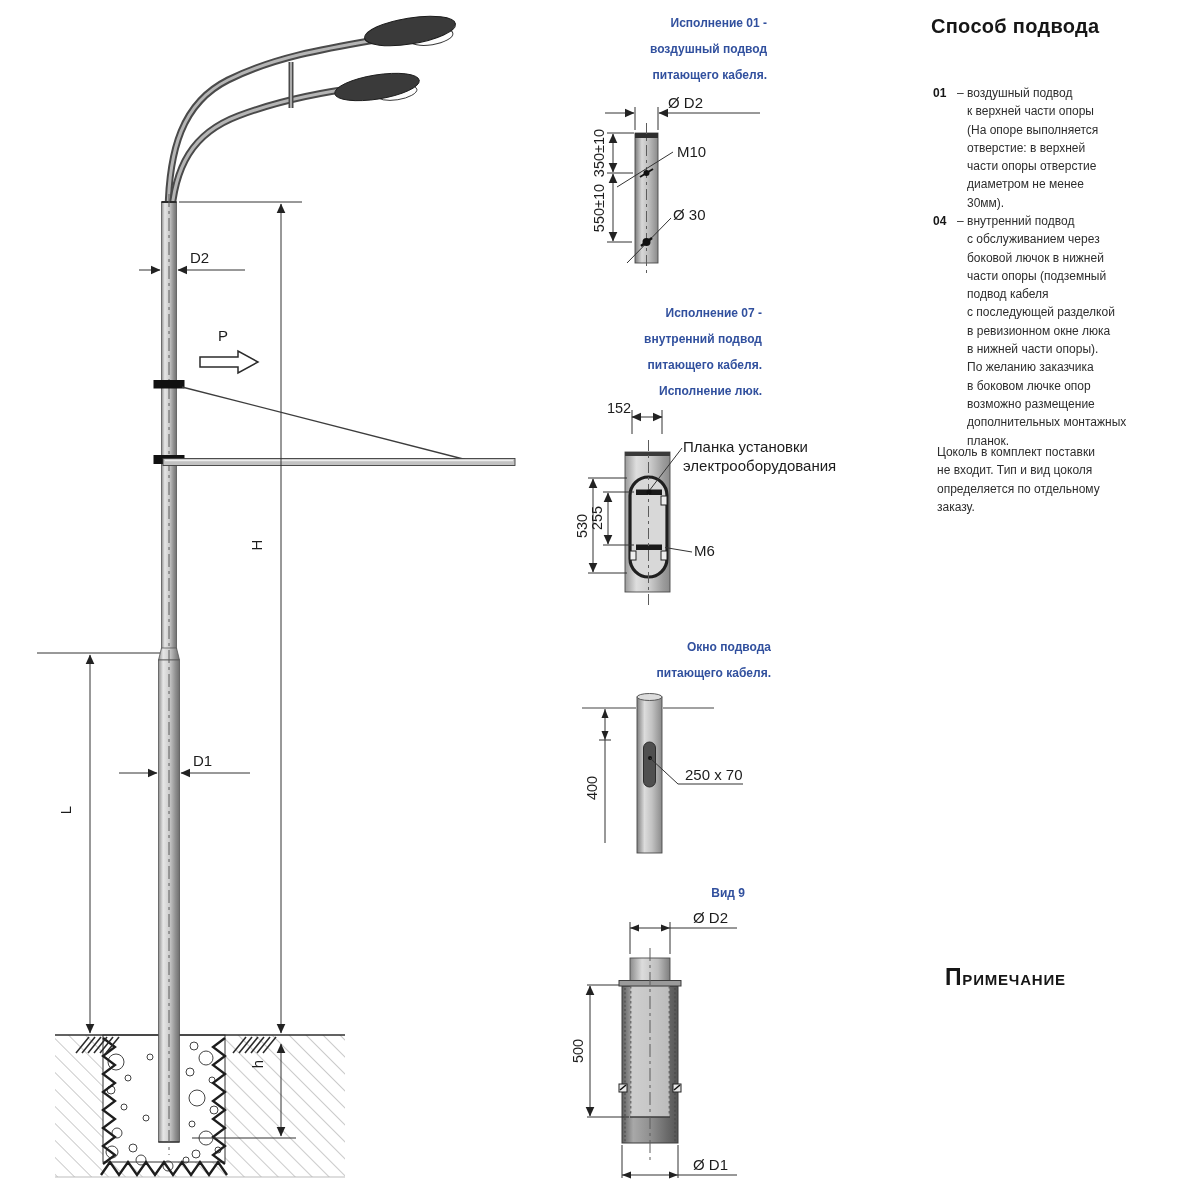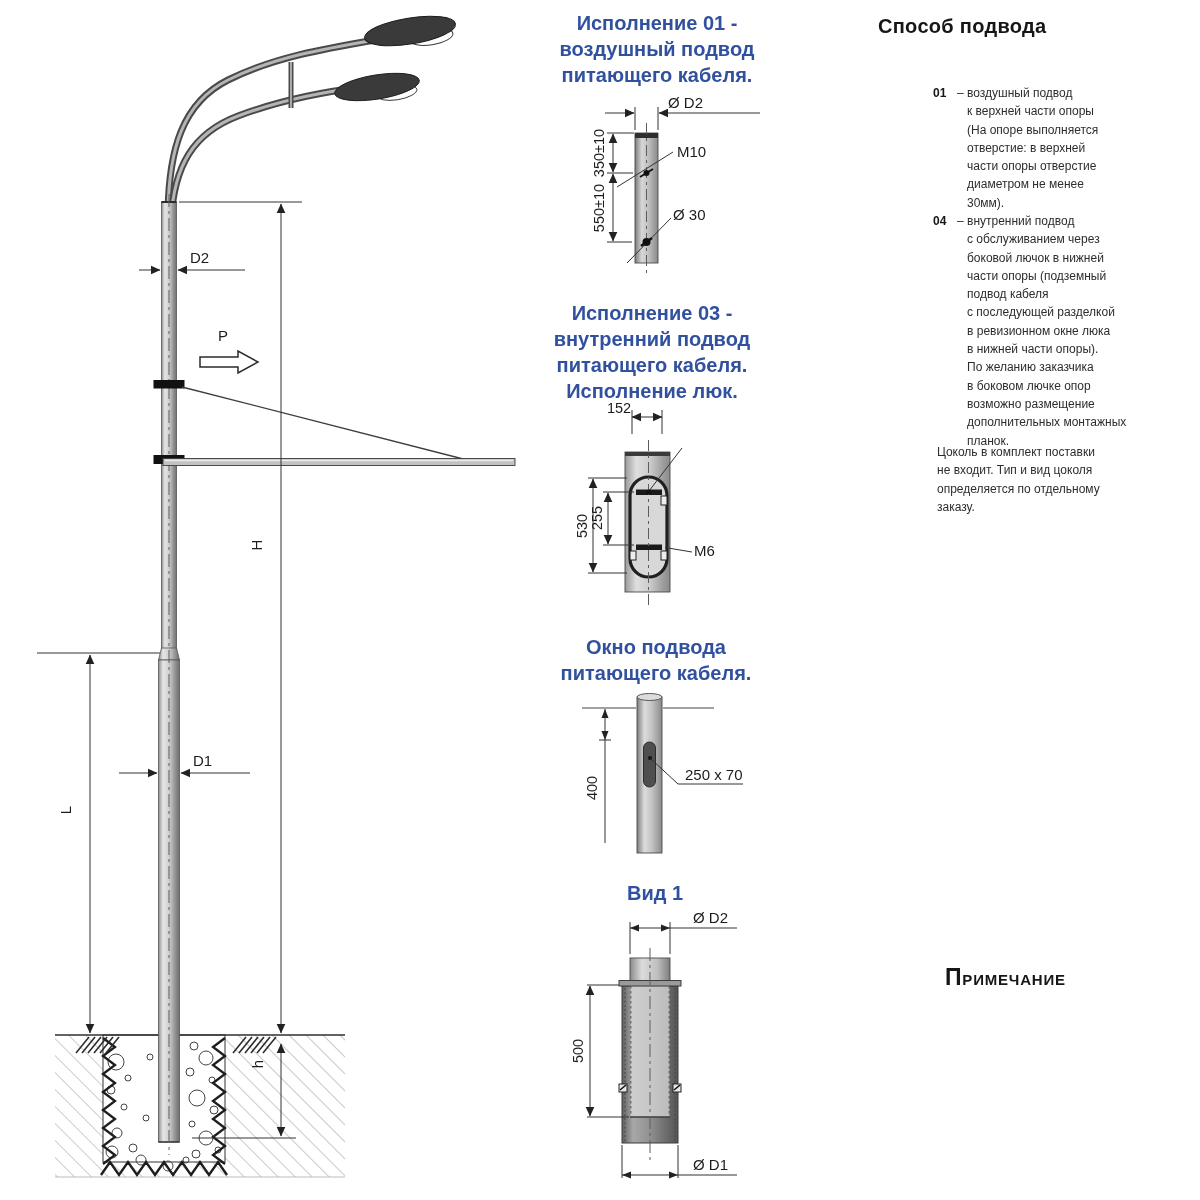--- a/index.html
+++ b/index.html
@@ -3,25 +3,25 @@
 <meta charset="utf-8">
 <style>
   :root{ --blue:#31509E; --ink:#1f1f1f; --body:#2d2d2d; --line:#333; }
   html,body{margin:0;padding:0;background:#fff;}
   .page{position:relative;width:1200px;height:1200px;background:#fff;overflow:hidden;
         font-family:"Liberation Sans",sans-serif;color:var(--body);}
   svg{position:absolute;overflow:visible;}
   svg text{font-family:"Liberation Sans",sans-serif;}
   .dim{font-size:14.5px;fill:#1c1c1c;}
   .lbl{font-size:15px;fill:#1c1c1c;}
-  .fig-title{position:absolute;text-align:center;color:var(--blue);
-             font-weight:700;font-size:20px;line-height:26px;}
+  .fig-title{position:absolute;text-align:right;color:var(--blue);
+             font-weight:700;font-size:12px;line-height:26px;}
   .plate-label{position:absolute;left:683px;top:437px;font-size:15px;line-height:19px;color:#1c1c1c;}
   .rc{position:absolute;font-size:12px;line-height:18.3px;color:var(--body);}
-  .rc-header{left:878px;top:12px;width:250px;font-size:20px;line-height:28px;
+  .rc-header{left:931px;top:12px;width:250px;font-size:20px;line-height:28px;
              font-weight:700;color:#161616;letter-spacing:.3px;}
   .rc-item{left:933px;width:240px;}
   .rc-item .num{position:absolute;left:0;top:0;font-weight:700;color:#161616;}
   .rc-item .dash{position:absolute;left:24px;top:0;}
   .rc-item .itm-text{margin-left:34px;white-space:pre-line;}
   .pre{white-space:pre-line;}
   .rc-plinth{left:937px;top:443px;width:230px;}
   .note-header{left:945px;top:968px;width:230px;font-size:15px;font-weight:700;
                letter-spacing:.8px;color:#161616;text-transform:uppercase;}
   .note-header::first-letter{font-size:23px;}
@@ -197,21 +197,21 @@
     <circle cx="86.5" cy="150" r="4" fill="#111"></circle>
     <line x1="81" y1="154" x2="92" y2="146" stroke="#111" stroke-width="2.5"></line>
     <text class="lbl" x="108" y="16">Ø D2</text>
     <text class="dim" text-anchor="middle" transform="rotate(-90 44 61)" x="44" y="61">350±10</text>
     <text class="dim" text-anchor="middle" transform="rotate(-90 44 116)" x="44" y="116">550±10</text>
     <text class="lbl" x="117" y="65">M10</text>
     <text class="lbl" x="113" y="128">Ø 30</text>
   </svg>
 
   <div class="fig-title" style="left:542px;top:300px;width:220px;">
-    <div>Исполнение 03 -</div>
+    <div>Исполнение 07 -</div>
     <div>внутренний подвод</div>
     <div>питающего кабеля.</div>
     <div>Исполнение люк.</div>
   </div>
   <svg style="left:575px;top:400px" width="290" height="210" viewBox="0 0 290 210">
     <defs>
       <linearGradient id="gC" x1="0" y1="0" x2="1" y2="0">
         <stop offset="0" stop-color="#9a9a9a"></stop>
           <stop offset="0.25" stop-color="#dedede"></stop>
         <stop offset="0.55" stop-color="#cccccc"></stop>
@@ -246,20 +246,24 @@
       <line x1="33" y1="93" x2="33" y2="144" marker-start="url(#aS3)" marker-end="url(#aE3)"></line>
       <line x1="107" y1="48" x2="74" y2="91"></line>
       <line x1="117" y1="152" x2="90" y2="147.5"></line>
     </g>
     <circle cx="74" cy="92" r="2.5" fill="#111"></circle>
     <text class="dim" text-anchor="middle" x="44" y="13">152</text>
     <text class="dim" text-anchor="middle" transform="rotate(-90 12 126)" x="12" y="126">530</text>
     <text class="dim" text-anchor="middle" transform="rotate(-90 27 118)" x="27" y="118">255</text>
     <text class="lbl" x="119" y="156">M6</text>
   </svg>
+  <div class="plate-label">
+    <div>Планка установки</div>
+    <div>электрооборудования</div>
+  </div>
 
   <div class="fig-title" style="left:541px;top:634px;width:230px;">
     <div>Окно подвода</div>
     <div>питающего кабеля.</div>
   </div>
   <svg style="left:580px;top:685px" width="185" height="175" viewBox="0 0 185 175">
     <defs>
       <linearGradient id="gW" x1="0" y1="0" x2="1" y2="0">
         <stop offset="0" stop-color="#7e7e7e"></stop>
           <stop offset="0.3" stop-color="#dcdcdc"></stop>
@@ -276,21 +280,21 @@
     <polygon points="25,24 21.5,33 28.5,33" fill="#222"></polygon>
     <polygon points="25,55 21.5,46 28.5,46" fill="#222"></polygon>
     <line x1="19" y1="55" x2="31" y2="55" stroke="#333" stroke-width="1"></line>
     <circle cx="70" cy="73" r="2" fill="#111"></circle>
     <line x1="70" y1="73" x2="98" y2="99" stroke="#333" stroke-width="1"></line>
     <line x1="98" y1="99" x2="163" y2="99" stroke="#333" stroke-width="1"></line>
     <text class="dim" text-anchor="middle" transform="rotate(-90 17 103)" x="17" y="103">400</text>
     <text class="lbl" x="105" y="95">250 x 70</text>
   </svg>
 
-  <div class="fig-title" style="left:565px;top:880px;width:180px;">Вид 1</div>
+  <div class="fig-title" style="left:565px;top:880px;width:180px;">Вид 9</div>
   <svg style="left:565px;top:910px" width="240" height="290" viewBox="0 0 240 290">
     <defs>
       <linearGradient id="gVi" x1="0" y1="0" x2="1" y2="0">
         <stop offset="0" stop-color="#8b8b8b"></stop>
           <stop offset="0.3" stop-color="#dcdcdc"></stop>
         <stop offset="0.7" stop-color="#bdbdbd"></stop>
           <stop offset="1" stop-color="#7d7d7d"></stop>
       </linearGradient>
       <linearGradient id="gVo" x1="0" y1="0" x2="1" y2="0">
         <stop offset="0" stop-color="#5f5f5f"></stop>

